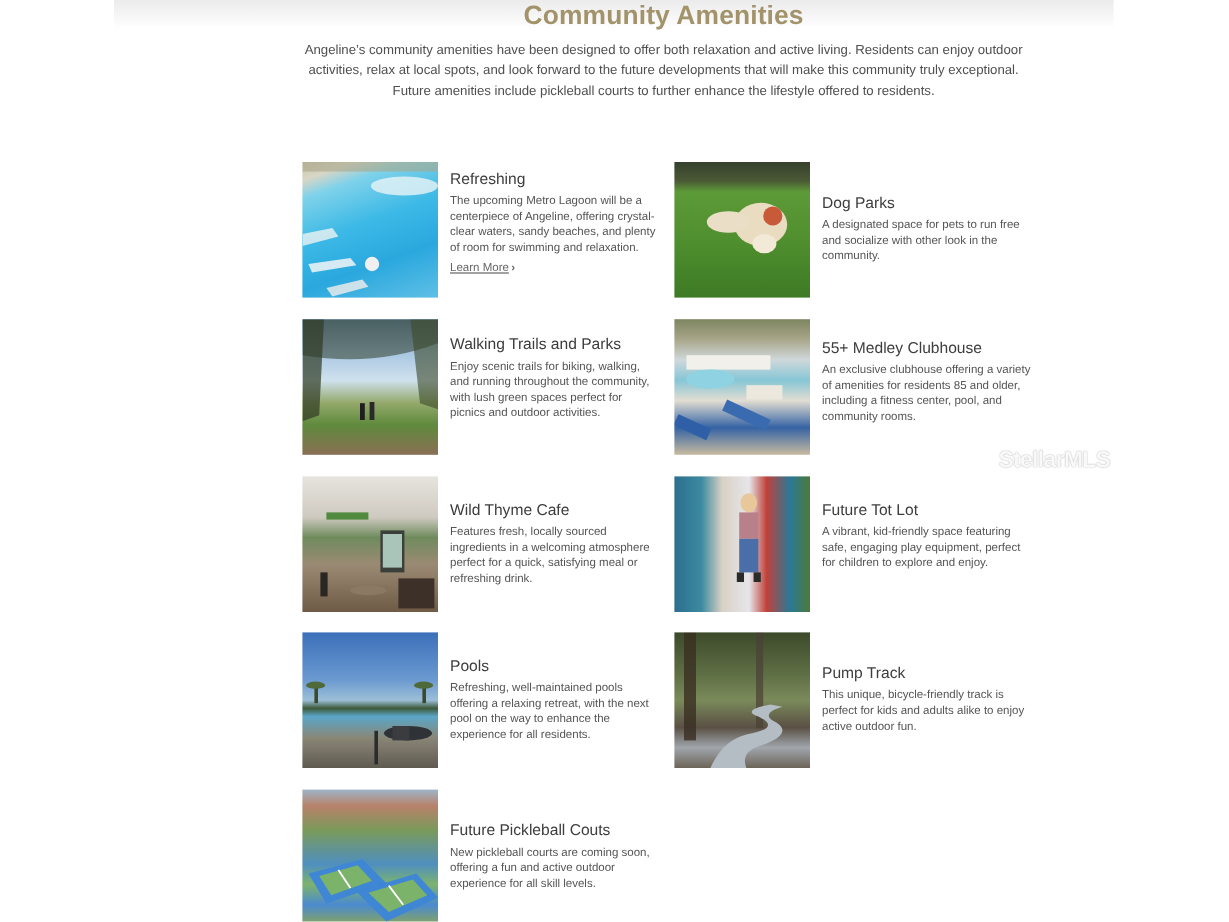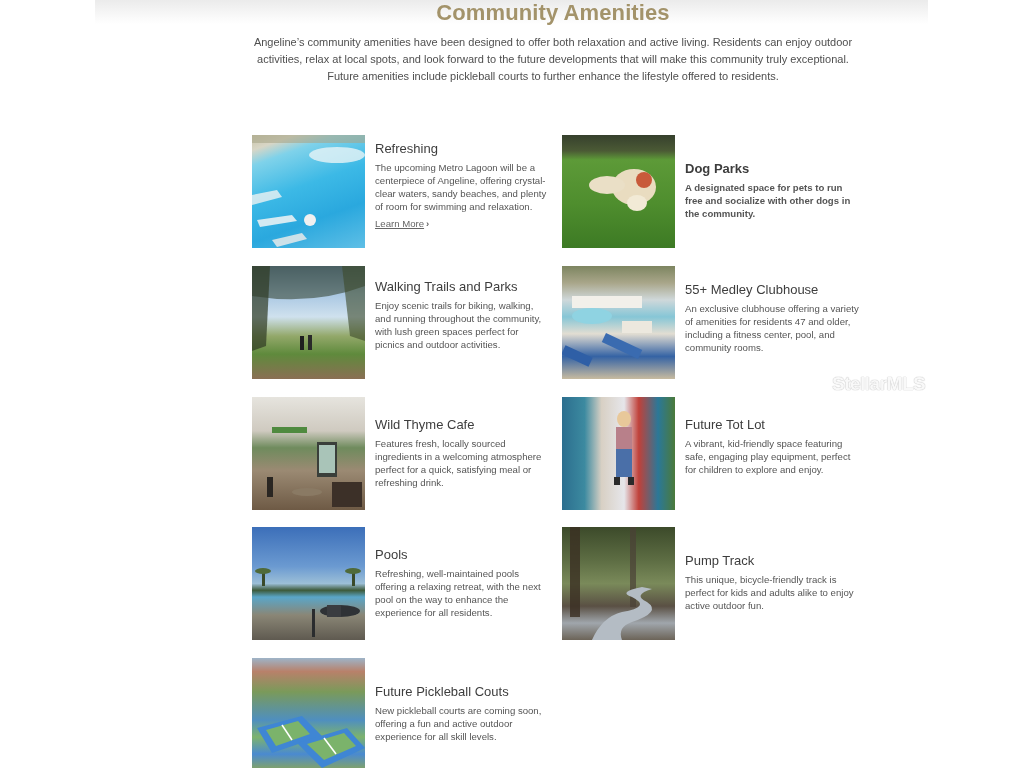--- a/index.html
+++ b/index.html
@@ -79,23 +79,23 @@
 
 <div class="card" style="left:562px; top:135px;">
   <div class="thumb img-dog">
     <svg viewBox="0 0 113 113">
       <ellipse cx="72" cy="52" rx="22" ry="18" fill="#e9dcc0"></ellipse>
       <ellipse cx="45" cy="50" rx="18" ry="9" fill="#eadfc6"></ellipse>
       <circle cx="82" cy="45" r="8" fill="#c85a3a"></circle>
       <ellipse cx="75" cy="68" rx="10" ry="8" fill="#f2ead6"></ellipse>
     </svg>
   </div>
-  <div class="body" style="top:26px;font-weight:bold;">
+  <div class="body" style="top:26px;">
     <div class="title">Dog Parks</div>
-    <div class="desc">A designated space for pets to run free and socialize with other dogs in the community.</div>
+    <div class="desc">A designated space for pets to run free and socialize with other look in the community.</div>
   </div>
 </div>
 
 <div class="card" style="left:252px; top:266px;">
   <div class="thumb img-trail">
     <svg viewBox="0 0 113 113">
       <path d="M0 0 L113 0 L113 20 Q60 40 0 30 Z" fill="#2f3e2a" opacity="0.55"></path>
       <path d="M0 0 L18 0 L14 80 L0 85 Z" fill="#2f3a24" opacity="0.7"></path>
       <path d="M90 0 L113 0 L113 75 L98 70 Z" fill="#3c4a2a" opacity="0.6"></path>
       <rect x="48" y="70" width="4" height="14" fill="#1f1f1f"></rect>
@@ -113,21 +113,21 @@
     <svg viewBox="0 0 113 113">
       <rect x="10" y="30" width="70" height="12" fill="#f2f0ea"></rect>
       <ellipse cx="30" cy="50" rx="20" ry="8" fill="#8fd3e2"></ellipse>
       <rect x="0" y="85" width="30" height="10" fill="#2f5fa6" transform="rotate(25 15 90)"></rect>
       <rect x="40" y="75" width="40" height="10" fill="#3a6bb0" transform="rotate(25 60 80)"></rect>
       <rect x="60" y="55" width="30" height="12" fill="#ece8de"></rect>
     </svg>
   </div>
   <div class="body" style="top:16px;">
     <div class="title">55+ Medley Clubhouse</div>
-    <div class="desc">An exclusive clubhouse offering a variety of amenities for residents 47 and older, including a fitness center, pool, and community rooms.</div>
+    <div class="desc">An exclusive clubhouse offering a variety of amenities for residents 85 and older, including a fitness center, pool, and community rooms.</div>
   </div>
 </div>
 
 <div class="watermark">StellarMLS</div>
 
 <div class="card" style="left:252px; top:397px;">
   <div class="thumb img-cafe">
     <svg viewBox="0 0 113 113">
       <rect x="65" y="45" width="20" height="35" fill="#3a3f3a"></rect>
       <rect x="67" y="48" width="16" height="28" fill="#a9c4b8"></rect>

